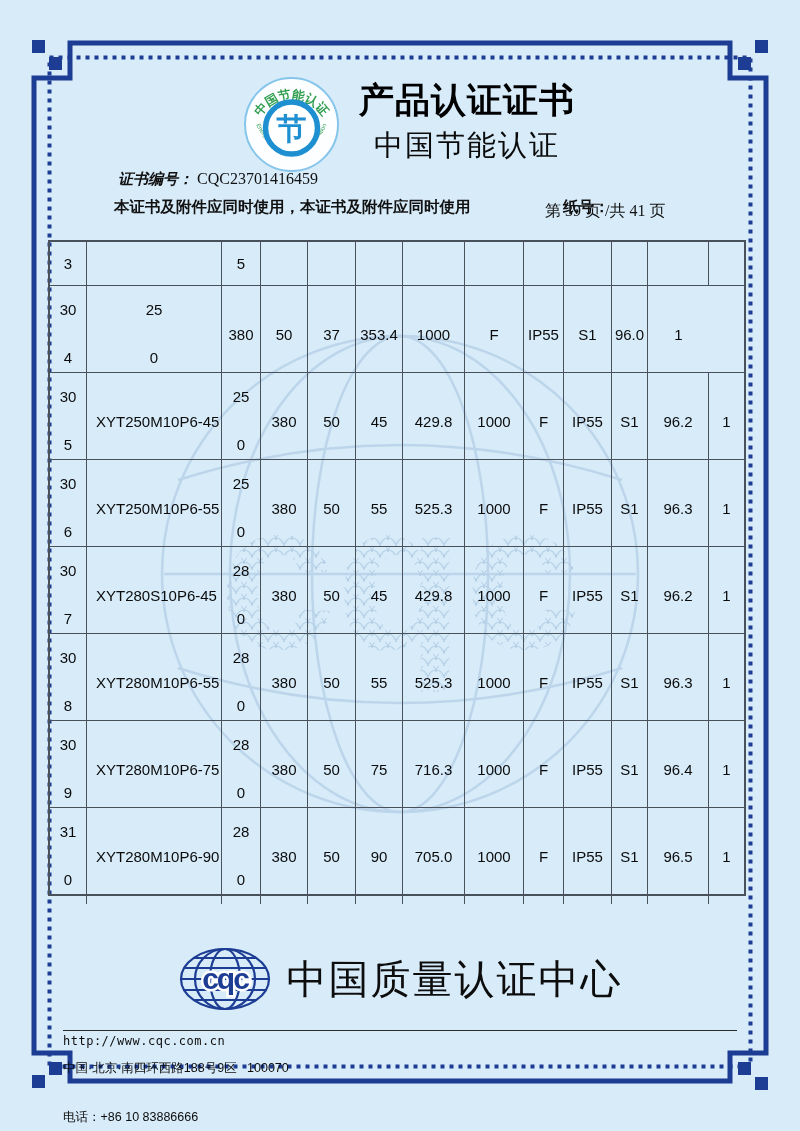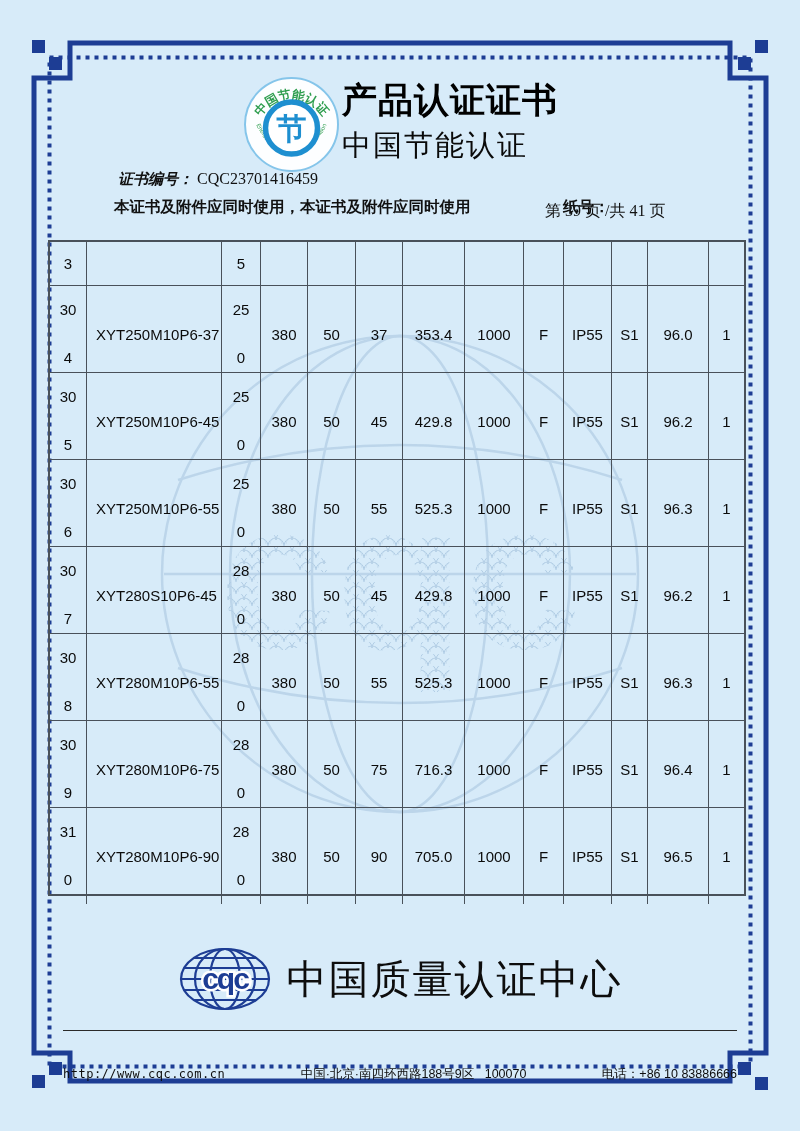--- a/index.html
+++ b/index.html
@@ -9,21 +9,21 @@
     font-family:"Liberation Sans", sans-serif;
     color:#111;
   }
   .abs{position:absolute;}
   
   #frame{left:0;top:0;width:800px;height:1131px;pointer-events:none;}
   
   #watermark{left:156px;top:330px;width:488px;height:488px;opacity:.8;}
   
   #ecc-logo{left:243px;top:76px;width:97px;height:97px;}
-  #header-text{left:342px;top:79px;width:250px;}
+  #header-text{left:342px;top:79px;width:250px;text-align:center;}
   .title{font-size:35px;font-weight:800;line-height:1.2;letter-spacing:1px;color:#000;}
   .subtitle{font-size:29px;font-weight:500;margin-top:5px;letter-spacing:2px;color:#0a0a0a;}
   #cert-row{left:118px;top:170px;font-family:"Liberation Serif","DejaVu Serif",serif;font-size:16px;white-space:nowrap;}
   #cert-row .lbl{font-style:italic;font-weight:700;font-size:15px;}
   #page-info{left:545px;top:171px;font-family:"Liberation Serif","DejaVu Serif",serif;font-size:16px;white-space:nowrap;margin-top:30px;}
   #note{left:114px;top:197px;font-weight:700;font-size:15.5px;white-space:nowrap;}
   #paper{left:563px;top:197px;font-weight:700;font-size:15.5px;}
   
   #tbl{
     left:48px;top:240px;width:698px;box-sizing:border-box;
@@ -35,21 +35,21 @@
   .tr.partial{height:43px;}
   .td{border-right:1px solid #49515a;display:flex;align-items:center;justify-content:center;
       font-size:15px;color:#0b0b0b;overflow:visible;}
   .td:last-child{border-right:none;}
   .td.model{justify-content:flex-start;padding-left:9px;}
   .td.stack{white-space:pre-line;line-height:48px;text-align:center;}
   
   #footer{left:0;top:946px;width:800px;display:flex;justify-content:center;align-items:center;gap:15px;}
   #org-name{font-size:40px;letter-spacing:2px;color:#0d0d0d;font-weight:500;white-space:nowrap;}
   #rule{left:63px;top:1030px;width:674px;height:1px;background:#2a2a2a;}
-  #bottom-bar{left:63px;top:1034px;width:674px;display:flex;justify-content:space-between;align-items:baseline;font-size:12.5px;color:#0d0d0d;}
+  #bottom-bar{left:63px;top:1034px;width:674px;display:flex;justify-content:space-between;align-items:baseline;font-size:12.5px;color:#0d0d0d;flex-direction:column;}
   #website{font-family:"DejaVu Sans Mono","Liberation Mono",monospace;font-size:12px;letter-spacing:.5px;}
   #address{white-space:pre;margin-top:12px;}
   #phone{white-space:pre;margin-top:32px;}
 </style>
 </head>
 <body>
 
 <svg id="frame" class="abs" viewBox="0 0 800 1131" xmlns="http://www.w3.org/2000/svg">
   <path d="M70 43 H730 V78 H766 V1053 H730 V1081 H70 V1053 H34 V78 H70 Z" fill="none" stroke="#1d3d94" stroke-width="5"></path>
   <rect x="49.5" y="57.5" width="701" height="1009" fill="none" stroke="#1d3d94" stroke-width="4" stroke-dasharray="4 5"></rect>
@@ -124,21 +124,20 @@
     <div class="td"></div>
     <div class="td"></div>
     <div class="td"></div>
     <div class="td"></div>
     <div class="td"></div>
   </div>
 
     <div class="tr">
       <div class="td stack">30
 4</div>
-      <div class="td model">XYT250M10P6-37</div>
       <div class="td stack">25
 0</div>
       <div class="td">380</div>
       <div class="td">50</div>
       <div class="td">37</div>
       <div class="td">353.4</div>
       <div class="td">1000</div>
       <div class="td">F</div>
       <div class="td">IP55</div>
       <div class="td">S1</div>

